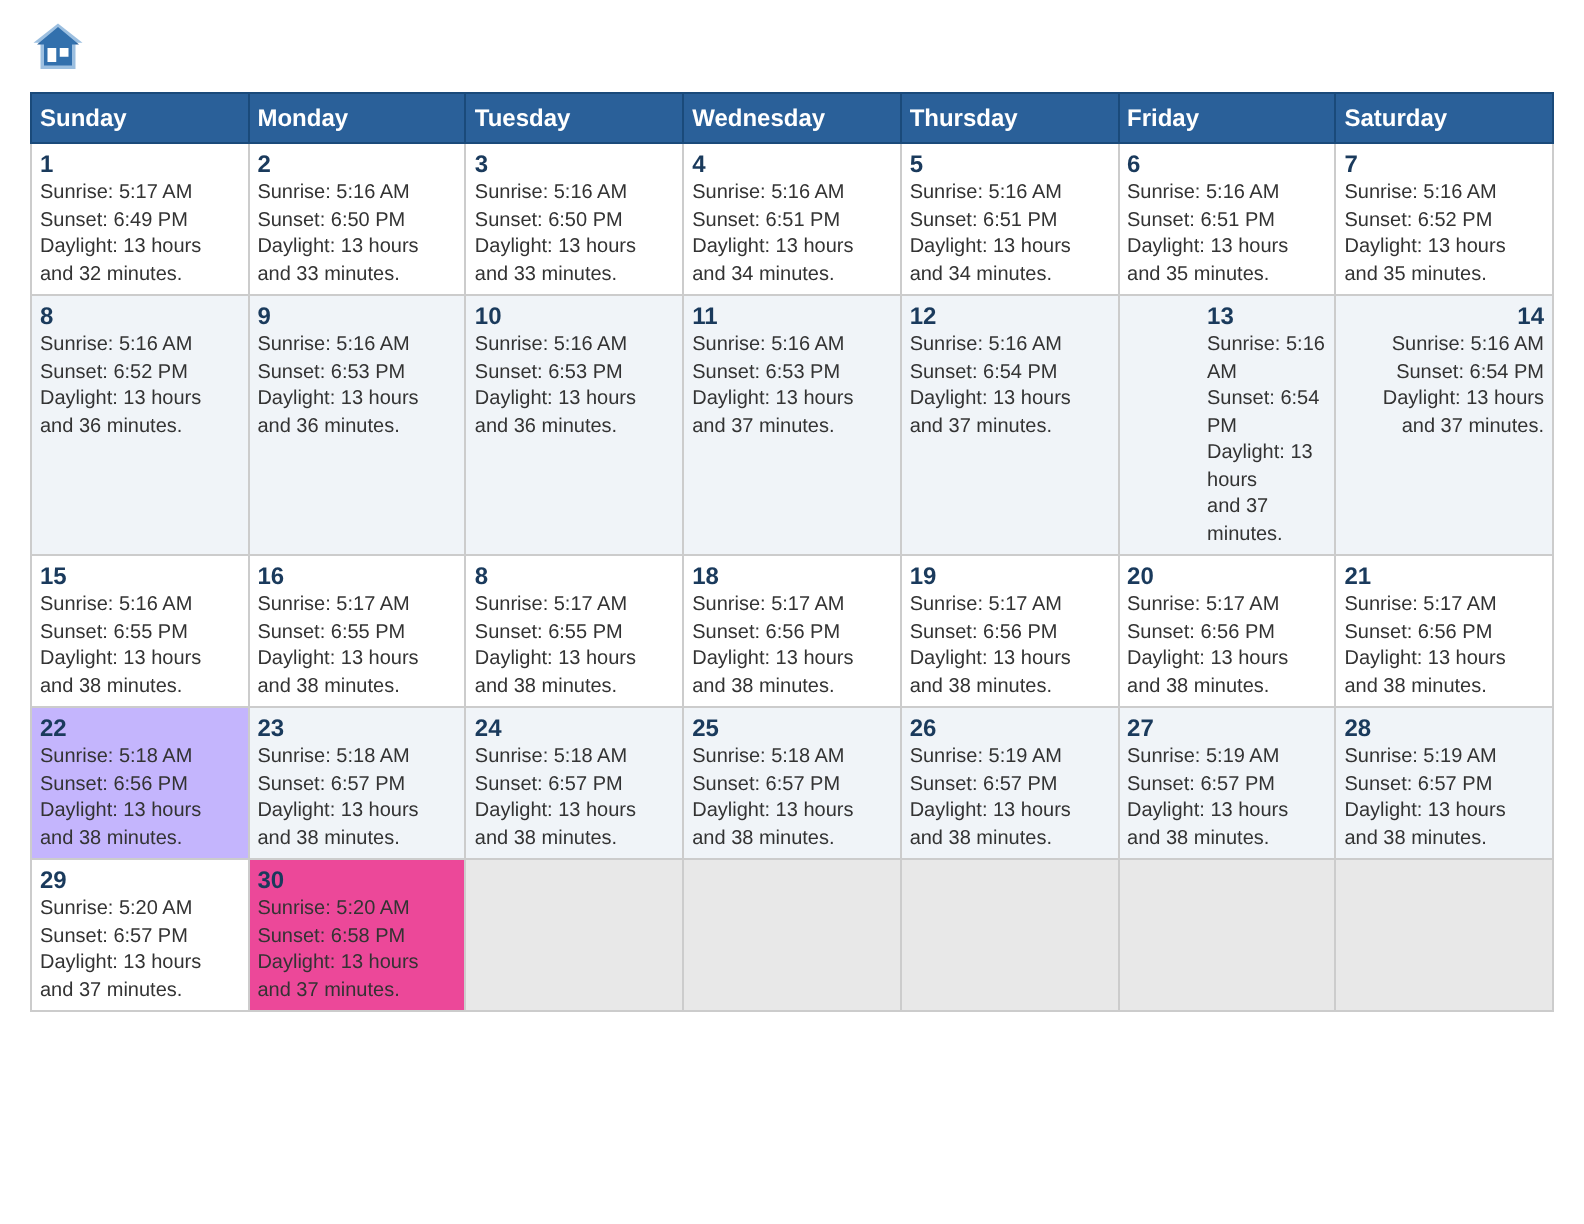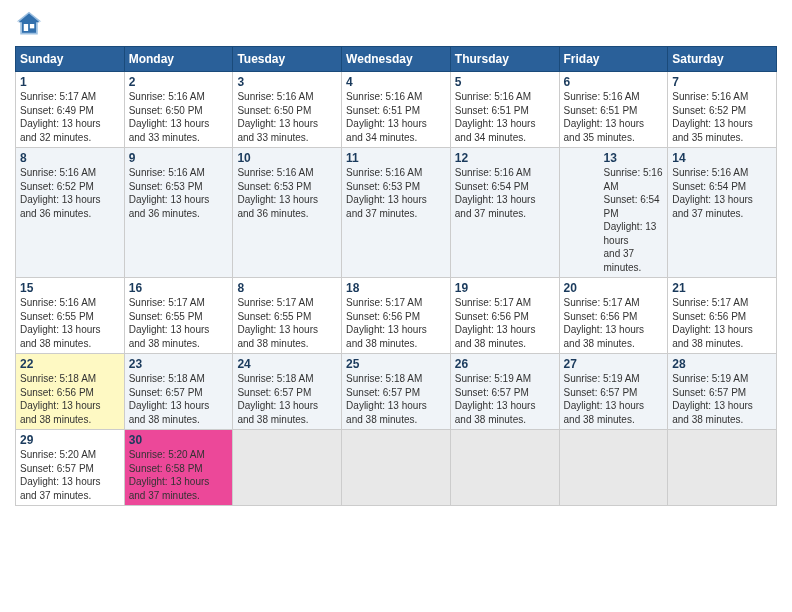--- a/index.html
+++ b/index.html
@@ -175,21 +175,21 @@
             <div class="day-info">Sunrise: 5:16 AM<br>Sunset: 6:53 PM<br>Daylight: 13 hours<br>and 37 minutes.</div>
           </td>
           <td style="background: rgb(240, 244, 248);">
             <span class="day-num">12</span>
             <div class="day-info">Sunrise: 5:16 AM<br>Sunset: 6:54 PM<br>Daylight: 13 hours<br>and 37 minutes.</div>
           </td>
           <td style="background: rgb(240, 244, 248); padding-left: 44px;">
             <span class="day-num">13</span>
             <div class="day-info">Sunrise: 5:16 AM<br>Sunset: 6:54 PM<br>Daylight: 13 hours<br>and 37 minutes.</div>
           </td>
-          <td style="background: rgb(240, 244, 248);">
+          <td style="background: rgb(240, 244, 248); text-align: right;">
             <span class="day-num">14</span>
             <div class="day-info">Sunrise: 5:16 AM<br>Sunset: 6:54 PM<br>Daylight: 13 hours<br>and 37 minutes.</div>
           </td>
         </tr>
         <tr>
           <td style="background: rgb(255, 255, 255);">
             <span class="day-num">15</span>
             <div class="day-info">Sunrise: 5:16 AM<br>Sunset: 6:55 PM<br>Daylight: 13 hours<br>and 38 minutes.</div>
           </td>
           <td style="background: rgb(255, 255, 255);">
@@ -211,21 +211,21 @@
           <td style="background: rgb(255, 255, 255);">
             <span class="day-num">20</span>
             <div class="day-info">Sunrise: 5:17 AM<br>Sunset: 6:56 PM<br>Daylight: 13 hours<br>and 38 minutes.</div>
           </td>
           <td style="background: rgb(255, 255, 255);">
             <span class="day-num">21</span>
             <div class="day-info">Sunrise: 5:17 AM<br>Sunset: 6:56 PM<br>Daylight: 13 hours<br>and 38 minutes.</div>
           </td>
         </tr>
         <tr>
-          <td style="background: #fef9c3;">
+          <td style="background: #c4b5fd;">
             <span class="day-num">22</span>
             <div class="day-info">Sunrise: 5:18 AM<br>Sunset: 6:56 PM<br>Daylight: 13 hours<br>and 38 minutes.</div>
           </td>
           <td style="background: rgb(240, 244, 248);">
             <span class="day-num">23</span>
             <div class="day-info">Sunrise: 5:18 AM<br>Sunset: 6:57 PM<br>Daylight: 13 hours<br>and 38 minutes.</div>
           </td>
           <td style="background: rgb(240, 244, 248);">
             <span class="day-num">24</span>
             <div class="day-info">Sunrise: 5:18 AM<br>Sunset: 6:57 PM<br>Daylight: 13 hours<br>and 38 minutes.</div>

